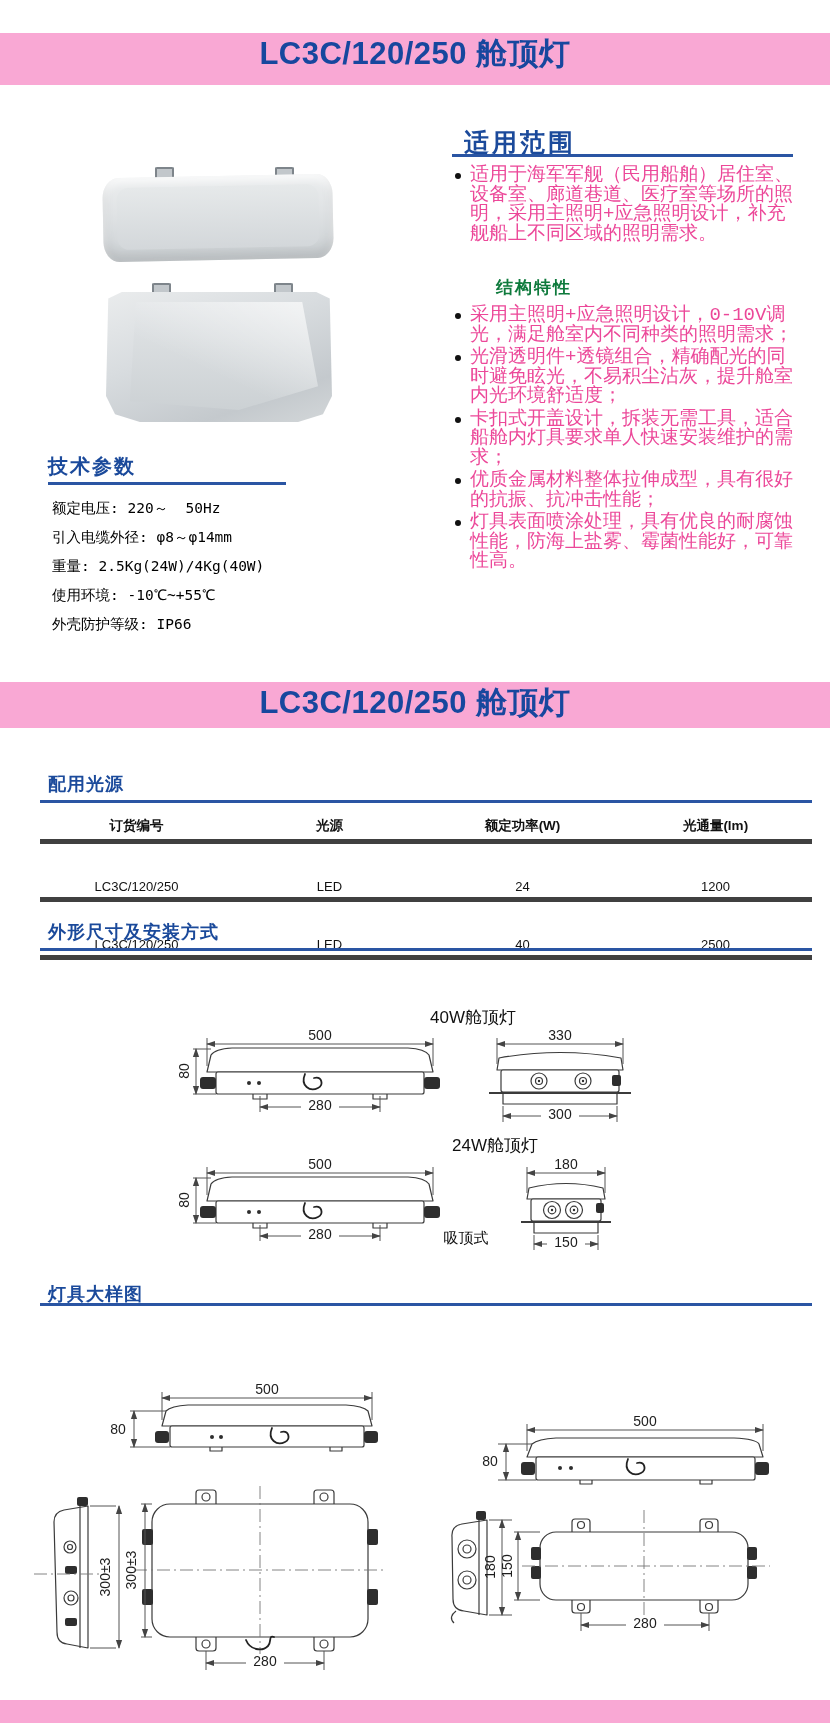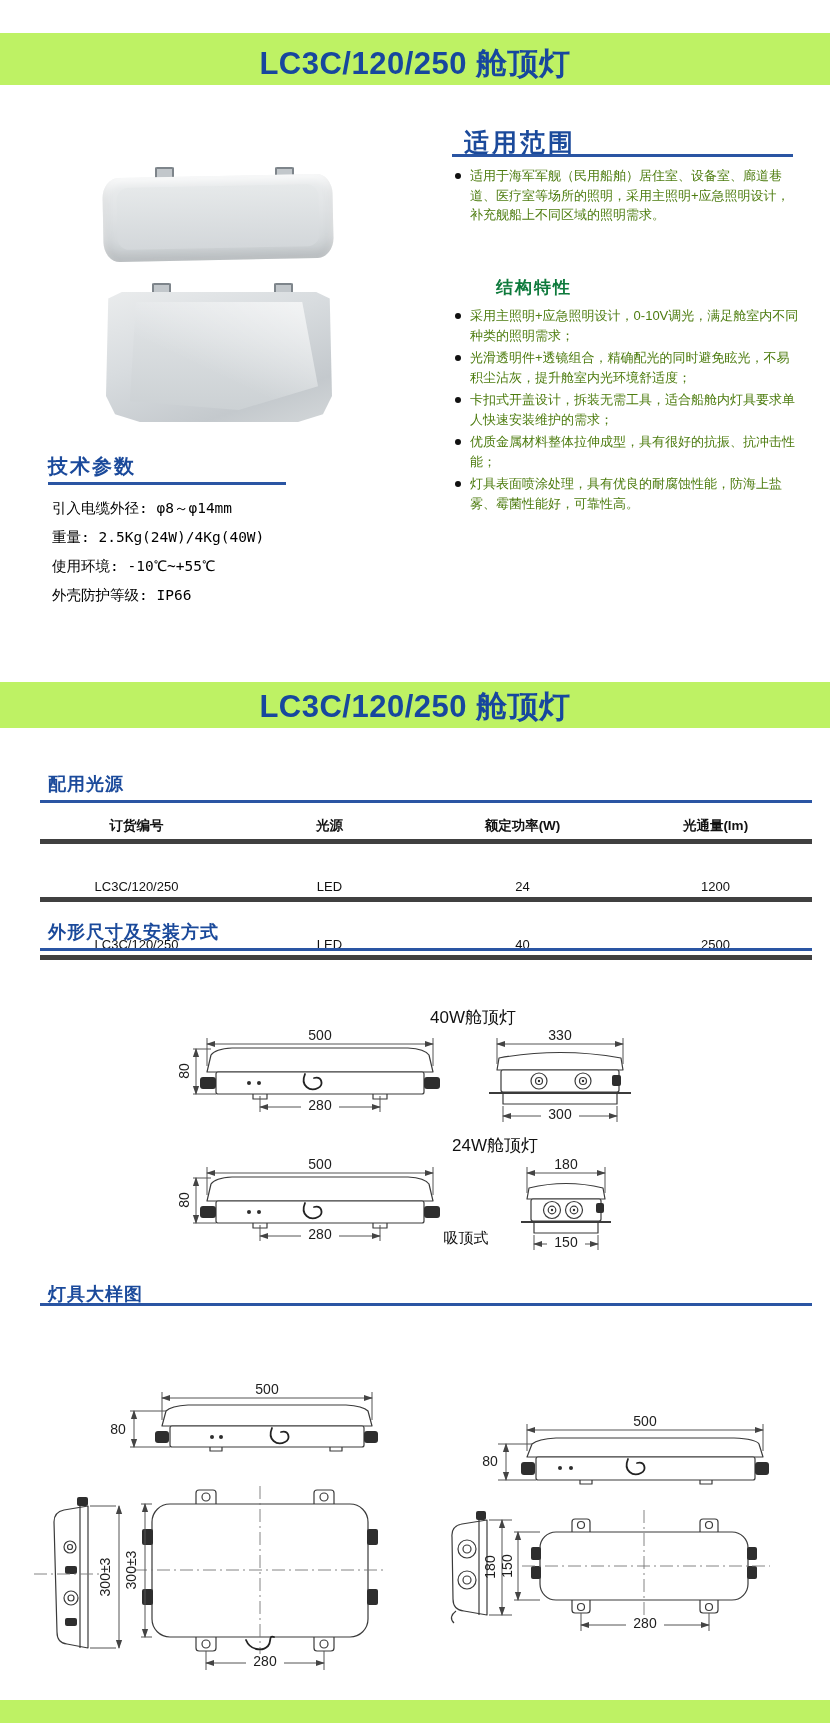--- a/index.html
+++ b/index.html
@@ -1,20 +1,20 @@
 <!DOCTYPE html>
 <html><head>
 <meta charset="utf-8">
 <style>
   html,body{margin:0;padding:0;background:#fff;}
   .page{position:relative;width:830px;height:1723px;background:#fff;overflow:hidden;
         font-family:"Liberation Sans",sans-serif;color:#1a1a1a;}
 
   
-  .band{position:absolute;left:0;width:830px;background:#bef264;display:flex;align-items:flex-end;justify-content:center;}
+  .band{position:absolute;left:0;width:830px;background:#f9a8d4;display:flex;align-items:flex-start;justify-content:center;}
   .band-top{top:33px;height:52px;}
   .band-mid{top:682px;height:46px;}
   .band-footer{top:1700px;height:23px;}
   .band-title{color:#17479e;font-size:31px;font-weight:bold;letter-spacing:0.5px;}
 
   
   .sec-h{position:absolute;font-weight:bold;color:#1b4a9b;white-space:nowrap;}
   .rule{position:absolute;background:#2a55a3;height:3px;}
   .h-apply{left:464px;top:126px;font-size:25px;letter-spacing:3px;}
   .rule-apply{left:452px;top:154px;width:341px;}
@@ -27,21 +27,21 @@
   .rule-dims{left:40px;top:948px;width:772px;}
   .h-detail{left:48px;top:1282px;font-size:18px;letter-spacing:1px;}
   .rule-detail{left:40px;top:1303px;width:772px;}
 
   
   .blist{position:absolute;}
   .apply-list{left:455px;top:166px;width:342px;}
   .features-list{left:455px;top:306px;width:345px;}
   .bullet-item{display:flex;margin-bottom:3px;}
   .bullet{flex:none;width:6px;height:6px;border-radius:50%;background:#111;margin:7px 9px 0 0;}
-  .btext{font-size:13px;line-height:19.5px;color:#4d7c0f;}
+  .btext{font-size:19px;line-height:19.5px;color:#ec4899;font-family:Liberation Mono, monospace;}
 
   
   .tech-lines{position:absolute;left:52px;top:494px;font-family:"DejaVu Sans Mono","Liberation Mono",monospace;
               font-size:14.5px;color:#000;}
   .tech-line{height:29px;line-height:29px;white-space:pre;}
   .tech-line.indent{padding-left:76px;}
 
   
   .photo{position:absolute;}
   .photo-40w{left:103px;top:176px;width:230px;height:84px;}
@@ -140,20 +140,21 @@
     </div>
     <div class="bullet-item">
       <span class="bullet"></span>
       <span class="btext">灯具表面喷涂处理，具有优良的耐腐蚀性能，防海上盐雾、霉菌性能好，可靠性高。</span>
     </div>
   </div>
 
   <div class="sec-h h-tech">技术参数</div>
   <div class="rule rule-tech"></div>
   <div class="tech-lines">
+    <div class="tech-line">额定电压: 220～  50Hz</div>
     <div class="tech-line">引入电缆外径: φ8～φ14mm</div>
     <div class="tech-line">重量: 2.5Kg(24W)/4Kg(40W)</div>
     <div class="tech-line">使用环境: -10℃~+55℃</div>
     <div class="tech-line">外壳防护等级: IP66</div>
   </div>
 
   <div class="band band-mid">
     <div class="band-title">LC3C/120/250 舱顶灯</div>
   </div>
 

